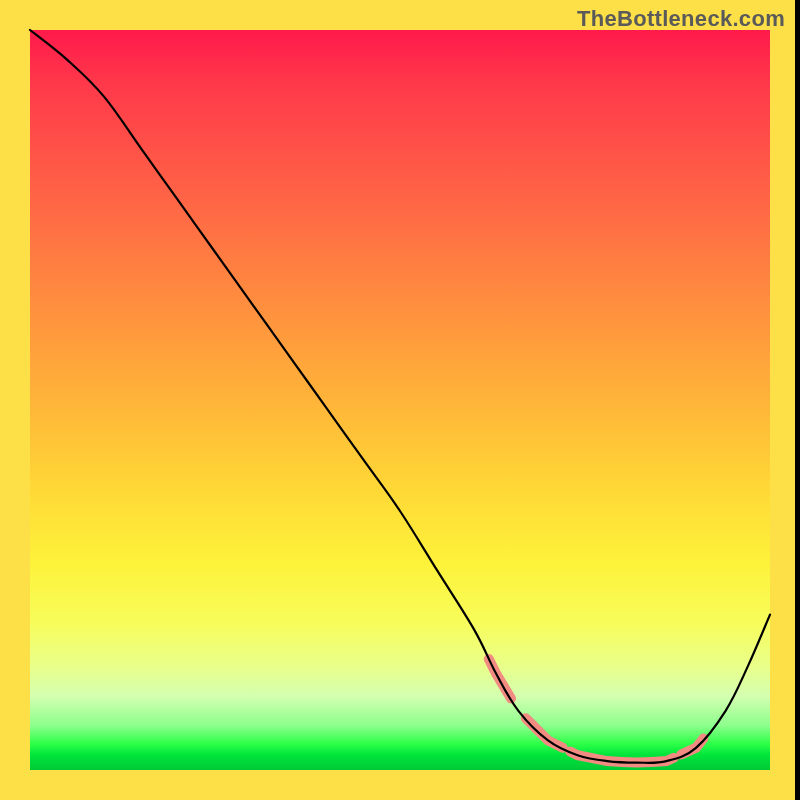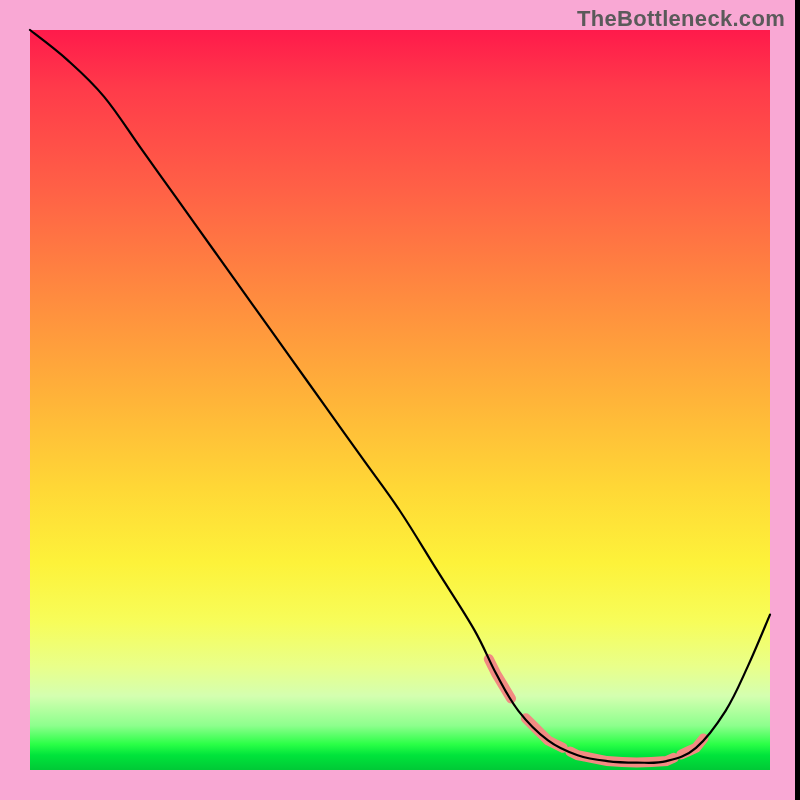--- a/index.html
+++ b/index.html
@@ -8,21 +8,21 @@
     width: 800px;
     height: 800px;
     background: #000;
     overflow: hidden;
     font-family: Arial, Helvetica, sans-serif;
   }
   .frame {
     position: relative;
     width: 795px;
     height: 800px;
-    background: #f9a8d4;
+    background: #fde047;
   }
   .watermark {
     position: absolute;
     top: 6px;
     right: 10px;
     color: #5a5a5a;
     font-size: 22px;
     font-weight: 600;
     letter-spacing: 0.3px;
     z-index: 5;

